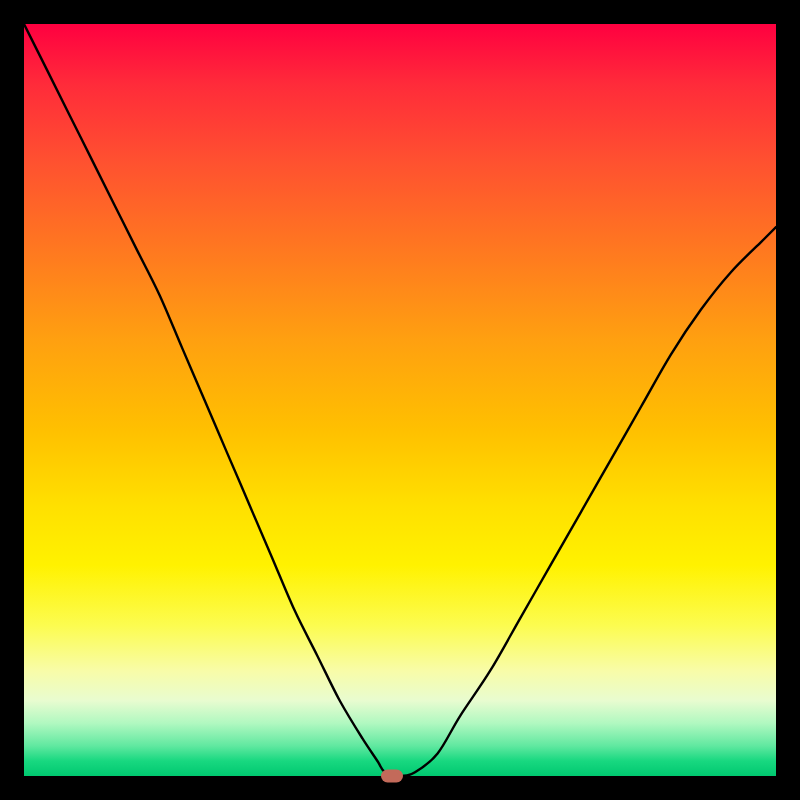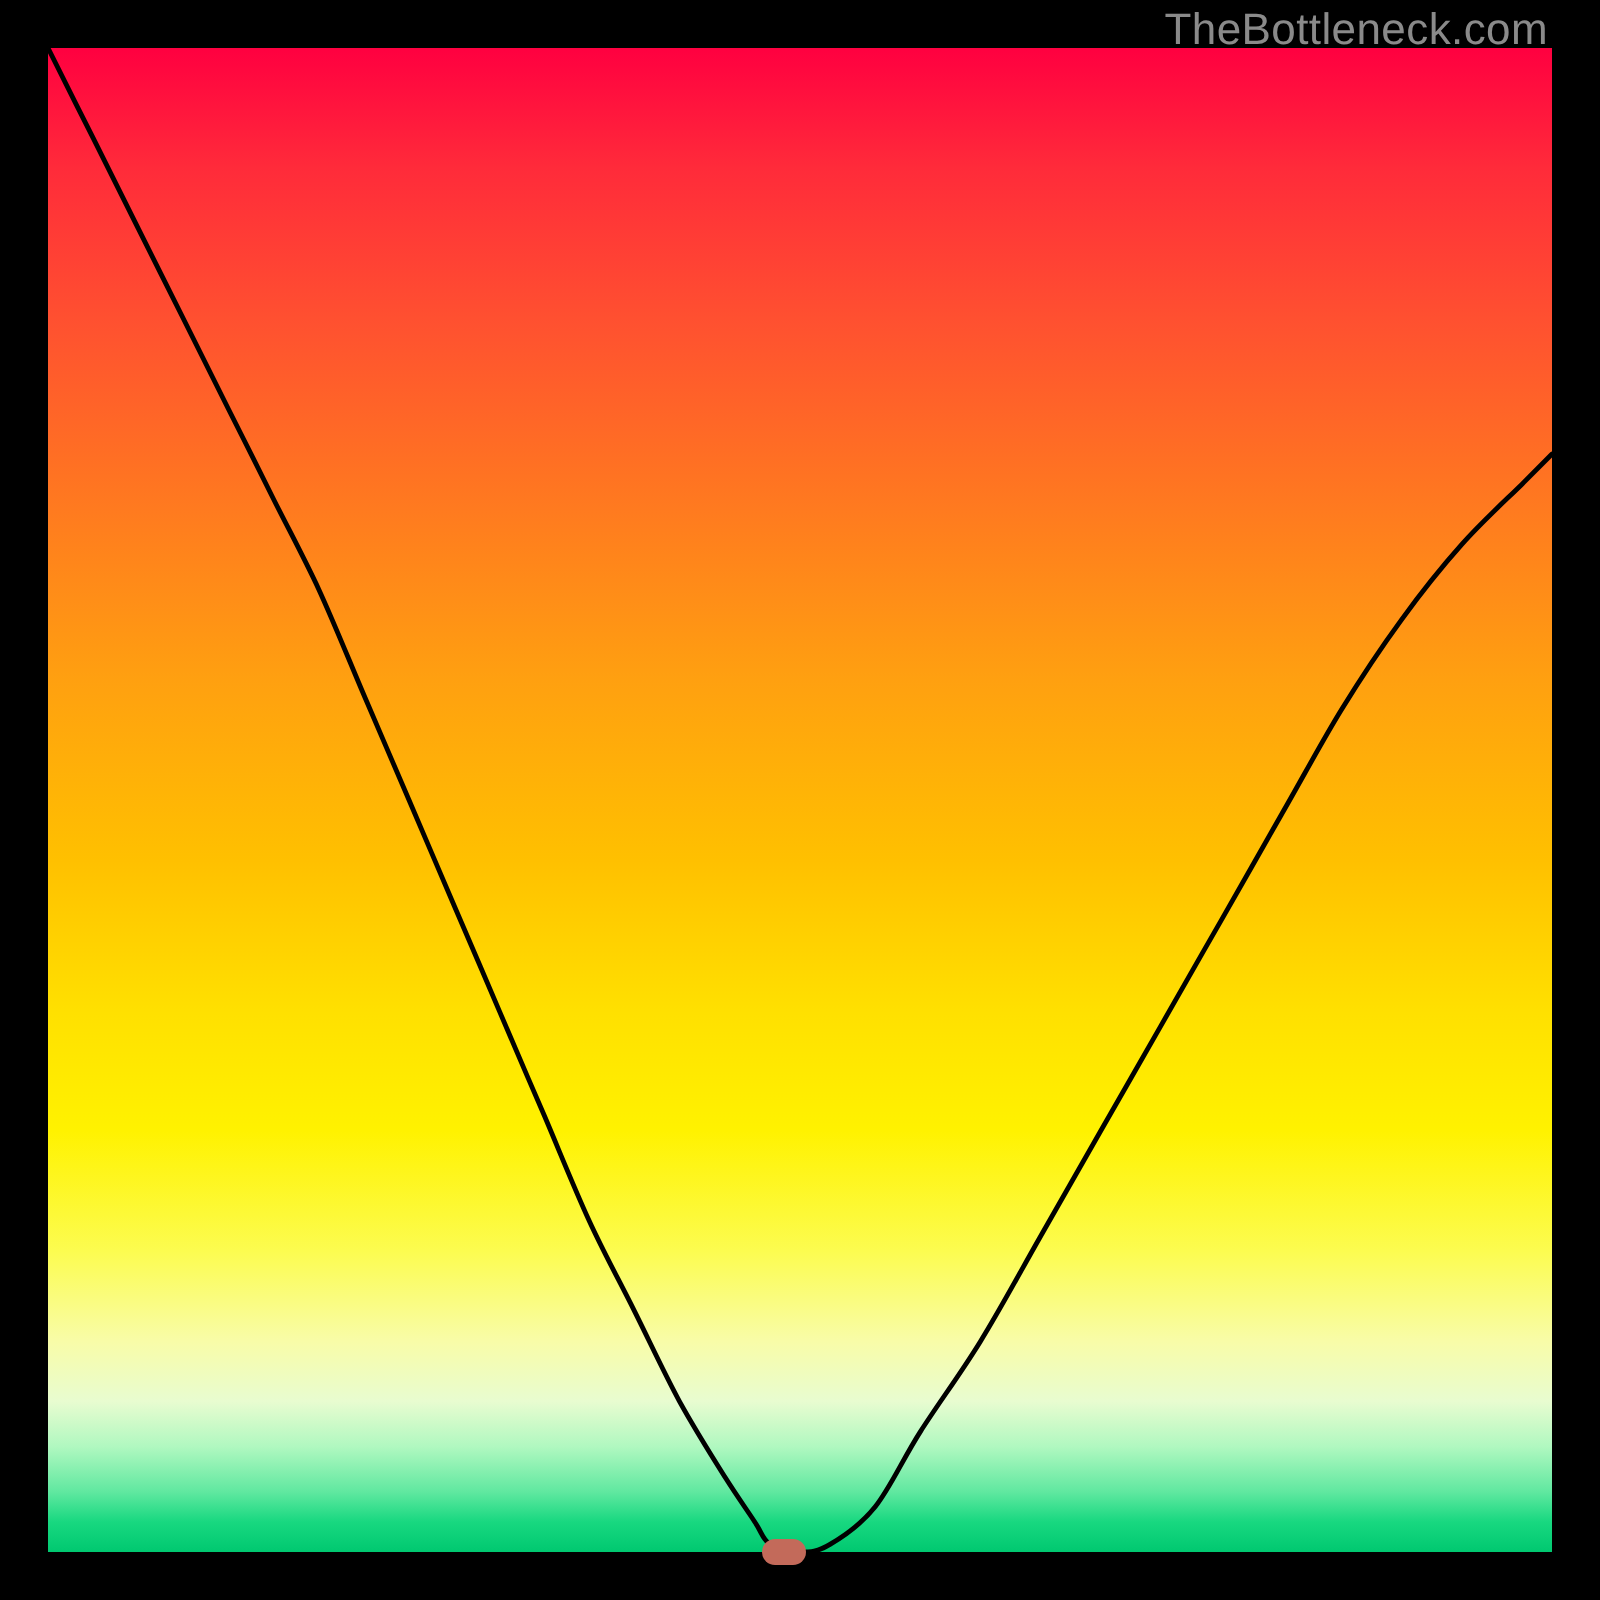--- a/index.html
+++ b/index.html
@@ -70,14 +70,13 @@
 </head>
 <body>
 
 <div class="frame">
   <div class="plot-area">
     <svg class="curve" viewBox="0 0 752 752" preserveAspectRatio="none">
       <path id="curve-path" d="M 0.0 0.0 C 3.8 7.5, 15.0 30.1, 22.6 45.1 C 30.1 60.2, 37.6 75.2, 45.1 90.2 C 52.6 105.3, 60.2 120.3, 67.7 135.4 C 75.2 150.4, 82.7 165.4, 90.2 180.5 C 97.8 195.5, 105.3 210.6, 112.8 225.6 C 120.3 240.6, 127.8 254.4, 135.4 270.7 C 142.9 287.0, 150.4 305.8, 157.9 323.4 C 165.4 340.9, 173.0 358.5, 180.5 376.0 C 188.0 393.5, 195.5 411.1, 203.0 428.6 C 210.6 446.2, 218.1 463.7, 225.6 481.3 C 233.1 498.8, 240.6 516.4, 248.2 533.9 C 255.7 551.5, 263.2 570.3, 270.7 586.6 C 278.2 602.9, 285.8 616.6, 293.3 631.7 C 300.8 646.7, 308.3 663.0, 315.8 676.8 C 323.4 690.6, 332.1 704.4, 338.4 714.4 C 344.7 724.4, 349.7 731.3, 353.4 737.0 C 357.2 742.6, 357.2 745.7, 361.0 748.2 C 364.7 750.7, 371.0 752.0, 376.0 752.0 C 381.0 752.0, 384.8 752.0, 391.0 748.2 C 397.3 744.5, 406.1 738.8, 413.6 729.4 C 421.1 720.0, 427.4 705.6, 436.2 691.8 C 444.9 678.1, 456.2 663.0, 466.2 646.7 C 476.3 630.4, 486.3 611.6, 496.3 594.1 C 506.3 576.5, 516.4 559.0, 526.4 541.4 C 536.4 523.9, 546.5 506.3, 556.5 488.8 C 566.5 471.3, 576.5 453.7, 586.6 436.2 C 596.6 418.6, 606.6 401.1, 616.6 383.5 C 626.7 366.0, 636.7 347.2, 646.7 330.9 C 656.7 314.6, 666.8 299.5, 676.8 285.8 C 686.8 272.0, 696.9 259.4, 706.9 248.2 C 716.9 236.9, 729.4 225.6, 737.0 218.1 C 744.5 210.6, 749.5 205.5, 752.0 203.0" stroke="#000000" stroke-width="2.4" fill="none" stroke-linecap="round" stroke-linejoin="round"></path>
     </svg>
     <div class="marker" id="marker" style="left: 368.48px; top: 752px; background: rgb(195, 106, 90);"></div>
   </div>
-  <div class="watermark">TheBottleneck.com</div>
 </div>
 
 </body></html>

